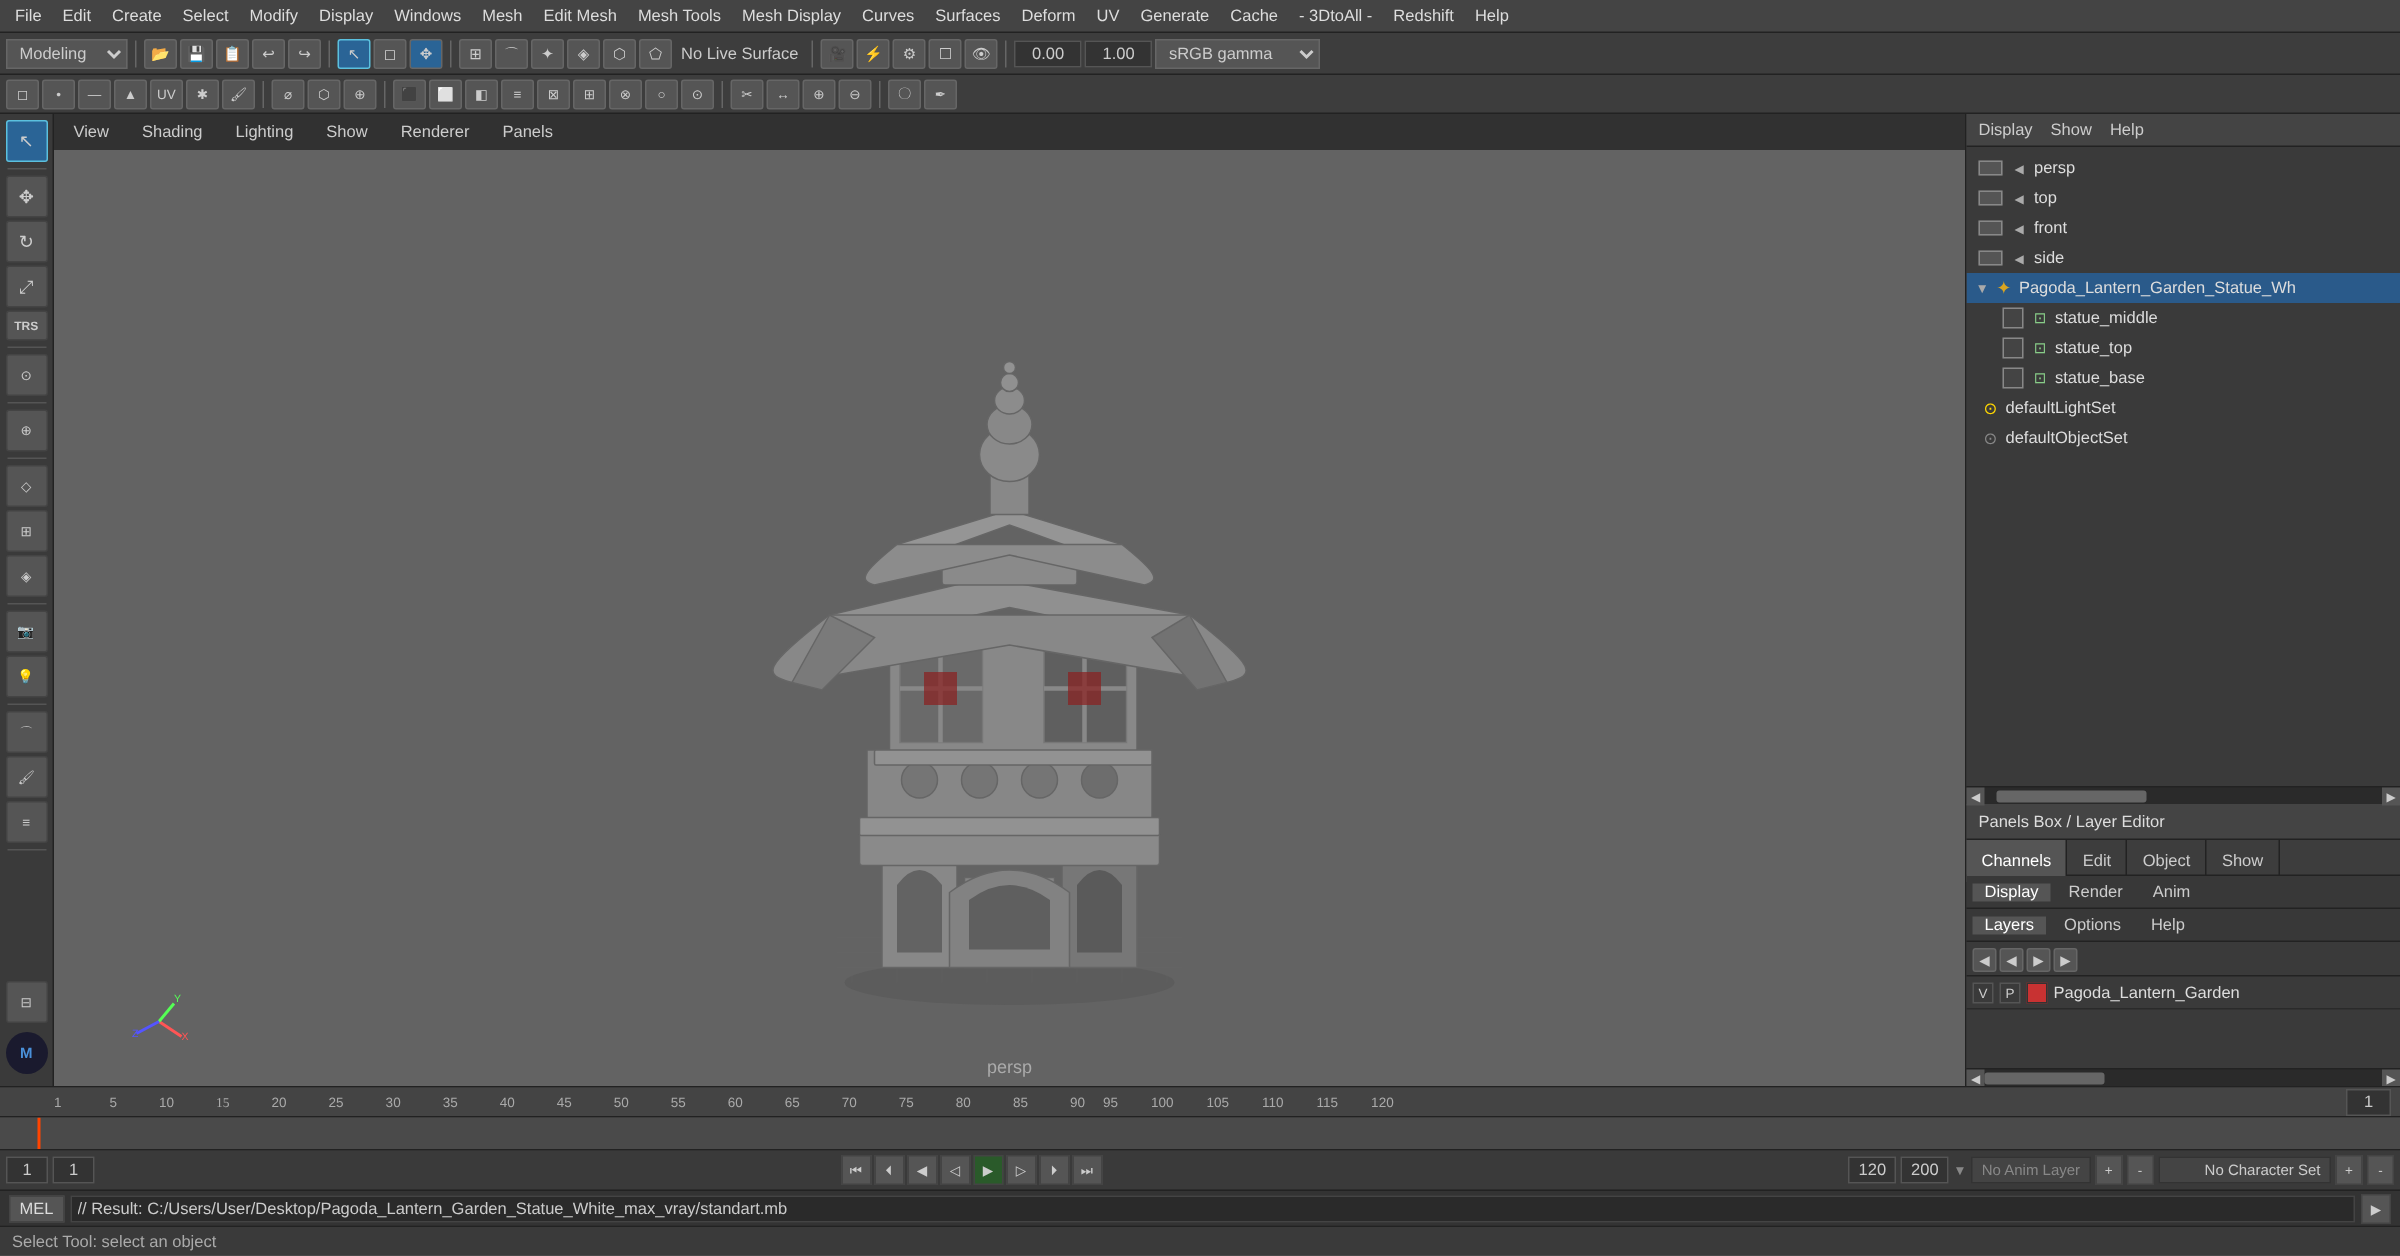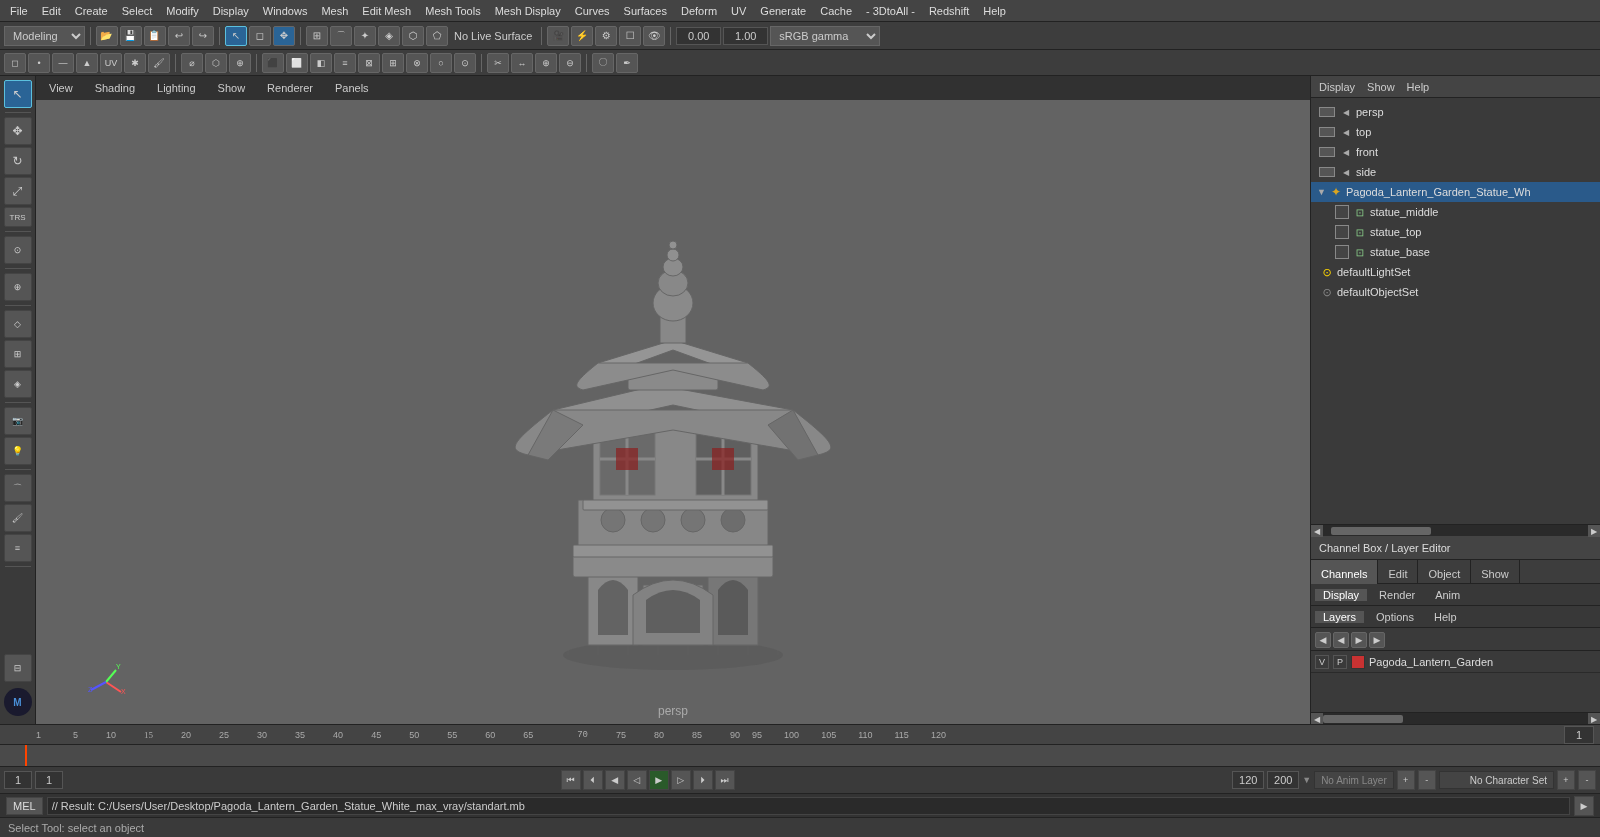--- a/index.html
+++ b/index.html
@@ -19,21 +19,21 @@
     .tb-input { background: #333; border: 1px solid #555; color: #ccc; width: 45px; height: 18px; text-align: center; font-size: 11px; }
 
     
     .main-area { display: flex; flex: 1; overflow: hidden; }
 
     
     .left-toolbar { background: #3a3a3a; width: 36px; display: flex; flex-direction: column; align-items: center; padding: 4px 2px; gap: 2px; border-right: 1px solid #222; flex-shrink: 0; }
     .lt-btn { background: #555; border: 1px solid #444; color: #ccc; width: 28px; height: 28px; display: flex; align-items: center; justify-content: center; cursor: pointer; font-size: 12px; border-radius: 2px; }
     .lt-active { background: #2a6496; border-color: #5bc0de; }
     .lt-separator { width: 26px; height: 1px; background: #555; margin: 2px 0; }
-    .lt-small { width: 28px; height: 20px; font-size: 9px; }
+    .lt-small { width: 28px; height: 20px; font-size: 9px; font-weight: bold; }
 
     
     .viewport { flex: 1; background: #636363; position: relative; overflow: hidden; }
     .vt-btn { color: #ccc; font-size: 11px; cursor: pointer; padding: 1px 5px; }
     .viewport-label { position: absolute; bottom: 6px; left: 50%; transform: translateX(-50%); color: #aaa; font-size: 12px; }
     .viewport-axes { position: absolute; bottom: 20px; left: 50px; }
     .axes-svg { width: 40px; height: 40px; }
 
     
     .model-area { position: absolute; top: 30px; left: 0; right: 0; bottom: 0; display: flex; align-items: center; justify-content: center; }
@@ -420,21 +420,21 @@
 
       <div class="scroll-h">
         <div class="scroll-arrow" style="left:0;">◀</div>
         <div class="scroll-thumb"></div>
         <div class="scroll-arrow" style="right:0;">▶</div>
       </div>
     </div>
 
     <div class="channel-panel">
       <div class="channel-header">
-        <span class="channel-title">Channel Box / Layer Editor</span>
+        <span class="channel-title">Panels Box / Layer Editor</span>
       </div>
 
       <div class="channel-tabs">
         <div class="ch-tab active">Channels</div>
         <div class="ch-tab">Edit</div>
         <div class="ch-tab">Object</div>
         <div class="ch-tab">Show</div>
       </div>
 
       <div class="channel-tabs2">
@@ -487,21 +487,21 @@
       <span class="ruler-tick" style="margin-left:28px;">20</span>
       <span class="ruler-tick" style="margin-left:28px;">25</span>
       <span class="ruler-tick" style="margin-left:28px;">30</span>
       <span class="ruler-tick" style="margin-left:28px;">35</span>
       <span class="ruler-tick" style="margin-left:28px;">40</span>
       <span class="ruler-tick" style="margin-left:28px;">45</span>
       <span class="ruler-tick" style="margin-left:28px;">50</span>
       <span class="ruler-tick" style="margin-left:28px;">55</span>
       <span class="ruler-tick" style="margin-left:28px;">60</span>
       <span class="ruler-tick" style="margin-left:28px;">65</span>
-      <span class="ruler-tick" style="margin-left:44px;font-family:Liberation Mono, monospace;">70</span>
+      <span class="ruler-tick" style="margin-left:28px;">70</span>
       <span class="ruler-tick" style="margin-left:28px;">75</span>
       <span class="ruler-tick" style="margin-left:28px;">80</span>
       <span class="ruler-tick" style="margin-left:28px;">85</span>
       <span class="ruler-tick" style="margin-left:28px;">90</span>
       <span class="ruler-tick" style="margin-left:12px;">95</span>
       <span class="ruler-tick" style="margin-left:22px;">100</span>
       <span class="ruler-tick" style="margin-left:22px;">105</span>
       <span class="ruler-tick" style="margin-left:22px;">110</span>
       <span class="ruler-tick" style="margin-left:22px;">115</span>
       <span class="ruler-tick" style="margin-left:22px;">120</span>

